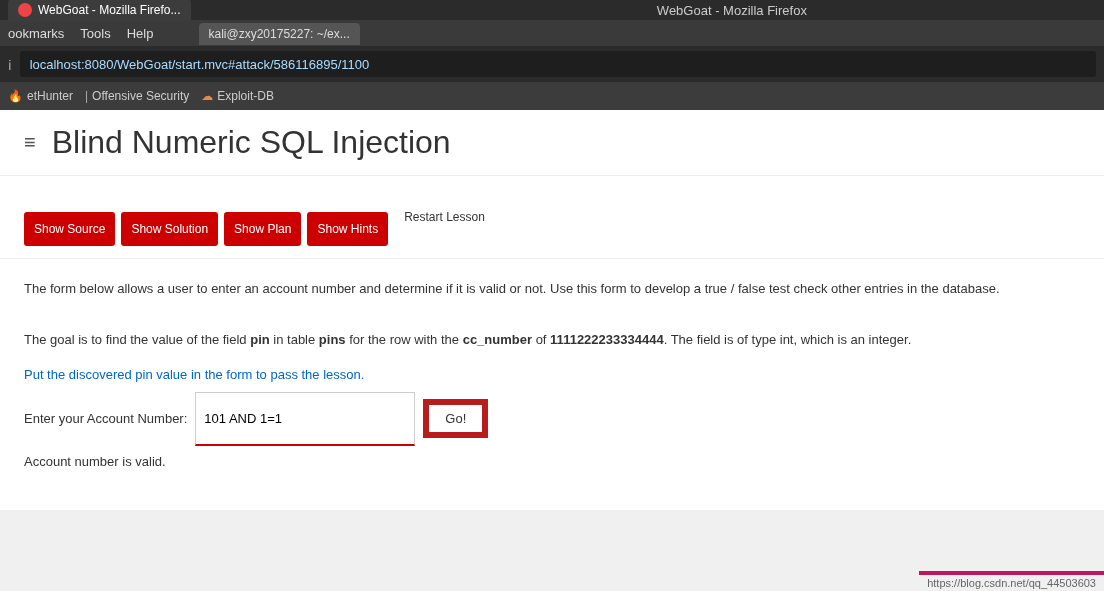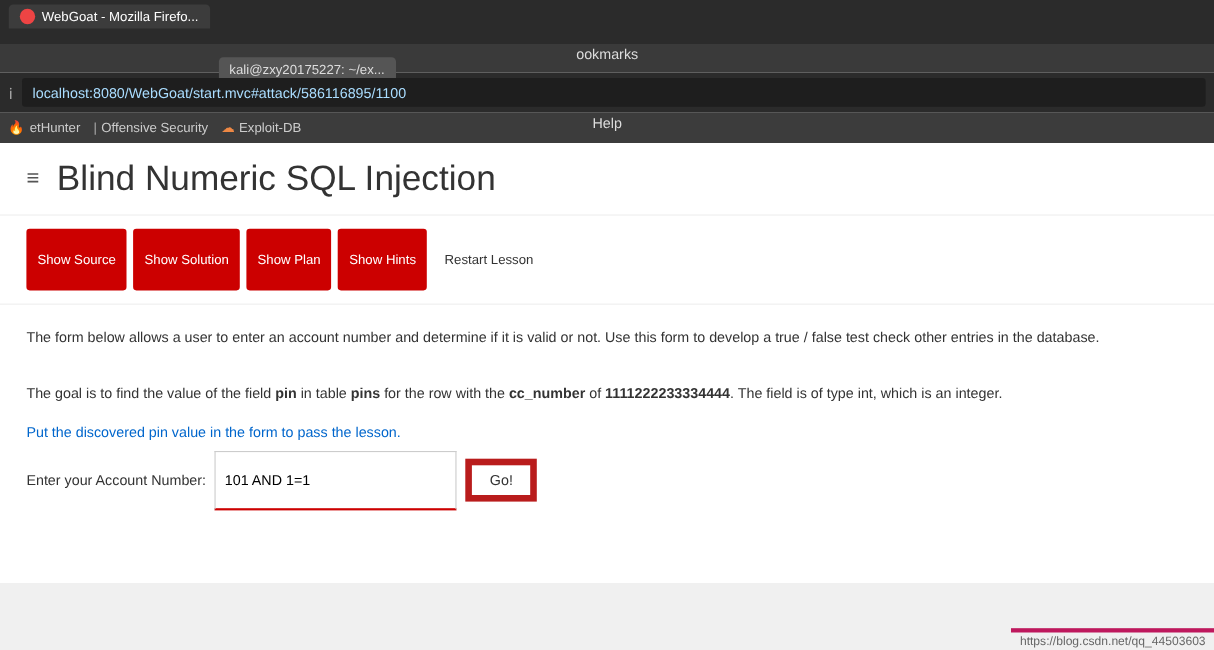--- a/index.html
+++ b/index.html
@@ -3,23 +3,23 @@
   <meta charset="utf-8">
   <style>
     * { margin: 0; padding: 0; box-sizing: border-box; }
     body { font-family: Arial, sans-serif; background: #f0f0f0; font-size: 14px; }
 
     
     .browser-titlebar {
       background: #2b2b2b;
       color: #fff;
       display: flex;
-      align-items: flex-start;
+      align-items: center;
       padding: 4px 8px;
-      height: 40px;
+      height: 20px;
       gap: 8px;
     }
     .browser-tab {
       background: #3c3c3c;
       color: #fff;
       padding: 4px 10px;
       border-radius: 4px 4px 0 0;
       font-size: 12px;
       display: flex;
       align-items: center;
@@ -49,21 +49,20 @@
 
     .browser-menubar {
       background: #3a3a3a;
       color: #ddd;
       display: flex;
       align-items: center;
       padding: 2px 8px;
       height: 26px;
       gap: 16px;
       font-size: 13px;
-      flex-direction: column;
     }
     .menu-item {
       cursor: pointer;
     }
 
     .browser-addressbar {
       background: #2b2b2b;
       display: flex;
       align-items: center;
       padding: 4px 8px;
@@ -135,24 +134,25 @@
       border-bottom: 1px solid #eee;
       display: flex;
       align-items: center;
       gap: 6px;
       flex-wrap: wrap;
     }
     .btn-red {
       background: #cc0000;
       color: #fff;
       border: none;
-      padding: 21px 10px;
+      padding: 10px 10px;
       font-size: 12px;
       border-radius: 3px;
       cursor: pointer;
+      margin-top: 24px;
     }
     .btn-restart {
       background: transparent;
       color: #333;
       border: none;
       padding: 5px 10px;
       font-size: 12px;
       cursor: pointer;
       text-decoration: none;
     }
@@ -232,20 +232,21 @@
 <body>
 
 <div class="browser-titlebar">
   <div class="browser-tab">
     <span class="tab-icon"></span>
     <span>WebGoat - Mozilla Firefo...</span>
   </div>
   <div class="terminal-tab">
     <span>kali@zxy20175227: ~/ex...</span>
   </div>
+  <div class="browser-title-center">WebGoat - Mozilla Firefox</div>
 </div>
 
 <div class="browser-menubar">
   <span class="menu-item">ookmarks</span>
   <span class="menu-item">Tools</span>
   <span class="menu-item">Help</span>
 </div>
 
 <div class="browser-addressbar">
   <span class="info-icon">ℹ</span>
@@ -293,20 +294,21 @@
     </p>
 
     <p class="put-text">Put the discovered pin value in the form to pass the lesson.</p>
 
     <div class="form-row">
       <label class="form-label">Enter your Account Number:</label>
       <input class="account-input" type="text" value="101 AND 1=1" style="">
       <button class="go-button">Go!</button>
     </div>
 
+    <p class="result-text">Account number is valid.</p>
 
   </div>
 
 </div>
 
 <div class="status-bar">
   <span>https://blog.csdn.net/qq_44503603</span>
 </div>
 
 </body></html>

